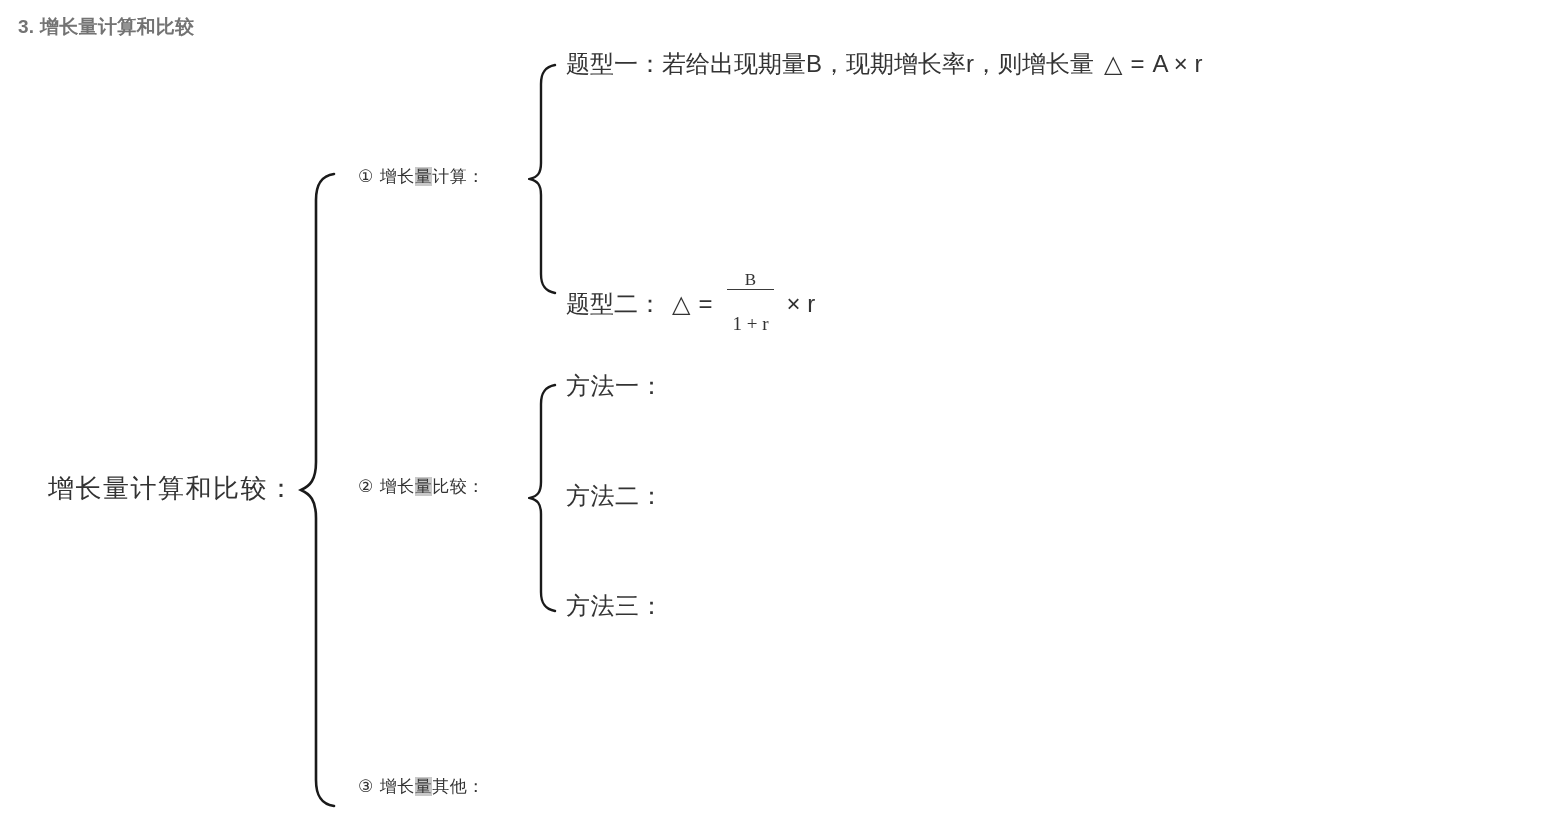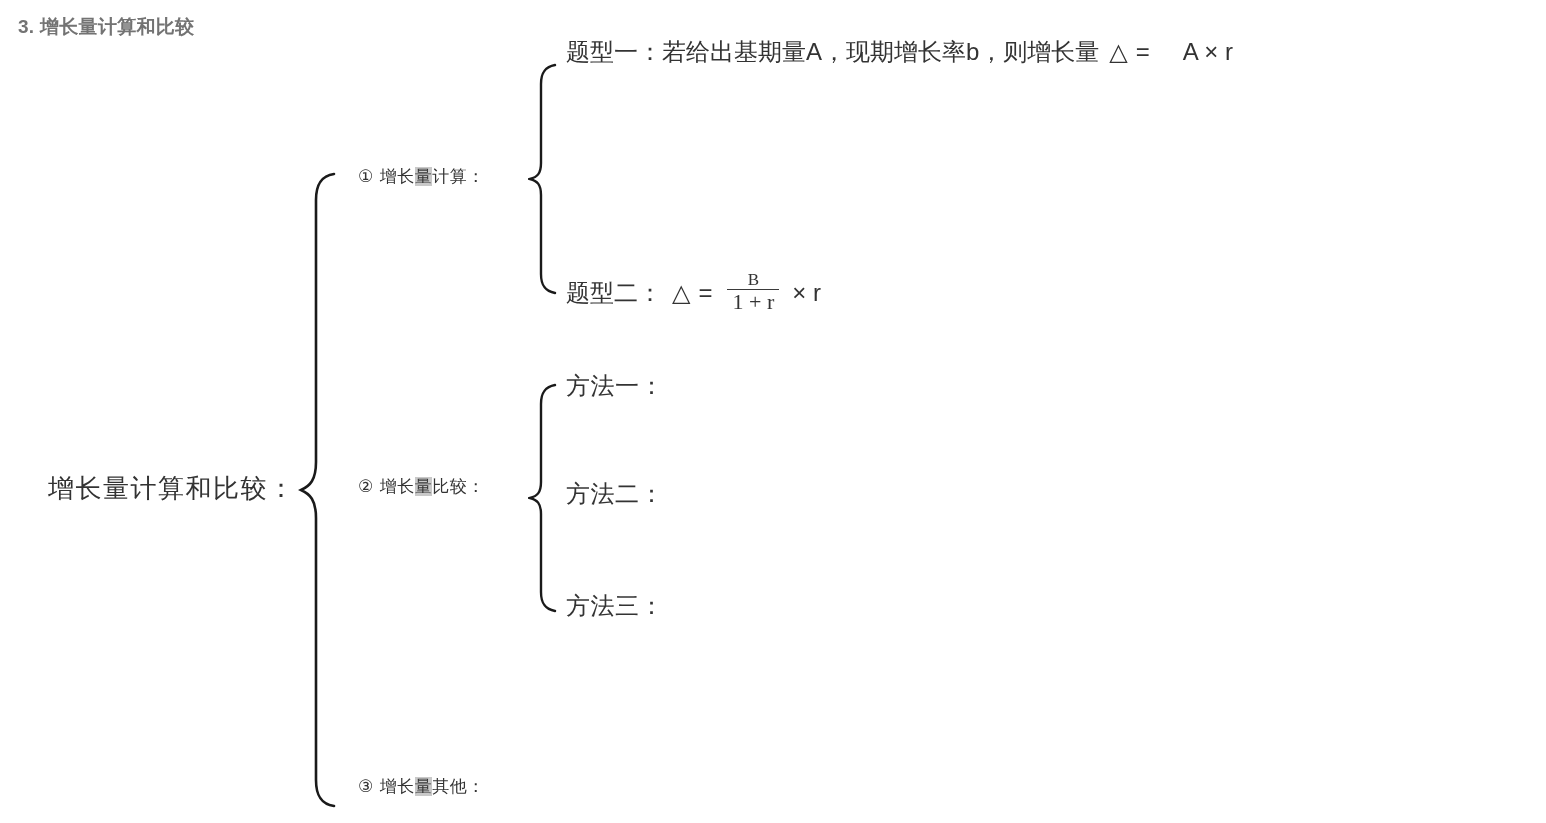--- a/index.html
+++ b/index.html
@@ -88,25 +88,26 @@
     font-size: 17px;
     line-height: 1.05;
     padding: 0 6px;
   }
   .frac .bar {
     width: 100%;
     height: 1.5px;
     background: #3a3a3a;
   }
   .frac .den {
-    font-size: 22px;
+    font-size: 19px;
     line-height: 1.05;
     padding: 0 5px;
+    margin-top: 24px;
   }
-  .mathsym { font-family: "Liberation Sans","DejaVu Sans",sans-serif; margin-left: 25px; }
+  .mathsym { font-family: "Liberation Sans","DejaVu Sans",sans-serif; }
   .sp-l { margin-left: 6px; }
 </style>
 </head>
 <body>
 
 <div id="page-title">3. 增长量计算和比较</div>
 
 <div class="node-label root-label">
   <span>增长量计算和比较</span><span>：</span>
 </div>
@@ -132,23 +133,23 @@
     <path d="M27 3
              C 16 5, 13 12, 13 22
              L 13 101
              C 13 112, 9 115, 2 117
              C 9 119, 13 122, 13 133
              L 13 212
              C 13 222, 16 229, 27 231" fill="none" stroke="#1a1a1a" stroke-width="2.4" stroke-linecap="round"></path>
   </svg>
 </div>
 
-<div class="leaf-text" style="left:566px; top:40px;justify-content:space-between;">
+<div class="leaf-text" style="left:566px; top:52px;justify-content:space-between;">
   <span>题型一：</span>
-  <span>若给出基期量A，现期增长率b，则增长量</span>
+  <span>若给出现期量B，现期增长率r，则增长量</span>
   <span class="mathsym sp-l" style="margin-left:10px;">△</span>
   <span class="mathsym" style="margin:0 8px;">=</span>
   <span class="mathsym">A × r</span>
 </div>
 
 <div class="leaf-text" style="left:566px; top:272px;">
   <span>题型二：</span>
   <span class="mathsym" style="margin-left:10px;">△</span>
   <span class="mathsym" style="margin:0 8px;">=</span>
   <span class="frac">
@@ -171,21 +172,21 @@
              C 13 111, 9 114, 2 116
              C 9 118, 13 121, 13 132
              L 13 210
              C 13 220, 16 227, 27 229" fill="none" stroke="#1a1a1a" stroke-width="2.4" stroke-linecap="round"></path>
   </svg>
 </div>
 
 <div class="leaf-text lvl2-label" style="left:566px; top:374px;">
   <span>方法一：</span>
 </div>
-<div class="leaf-text lvl2-label" style="left:566px; top:484px;font-family:Liberation Mono, monospace;">
+<div class="leaf-text lvl2-label" style="left:566px; top:484px;">
   <span>方法二：</span>
 </div>
 <div class="leaf-text lvl2-label" style="left:566px; top:594px;">
   <span>方法三：</span>
 </div>
 
 <div class="node-label lvl1-label" style="left:358px; top:778px;">
   <span>③</span><span class="sp-l">增长</span><span class="hl">量</span><span>其他：</span>
 </div>
 

